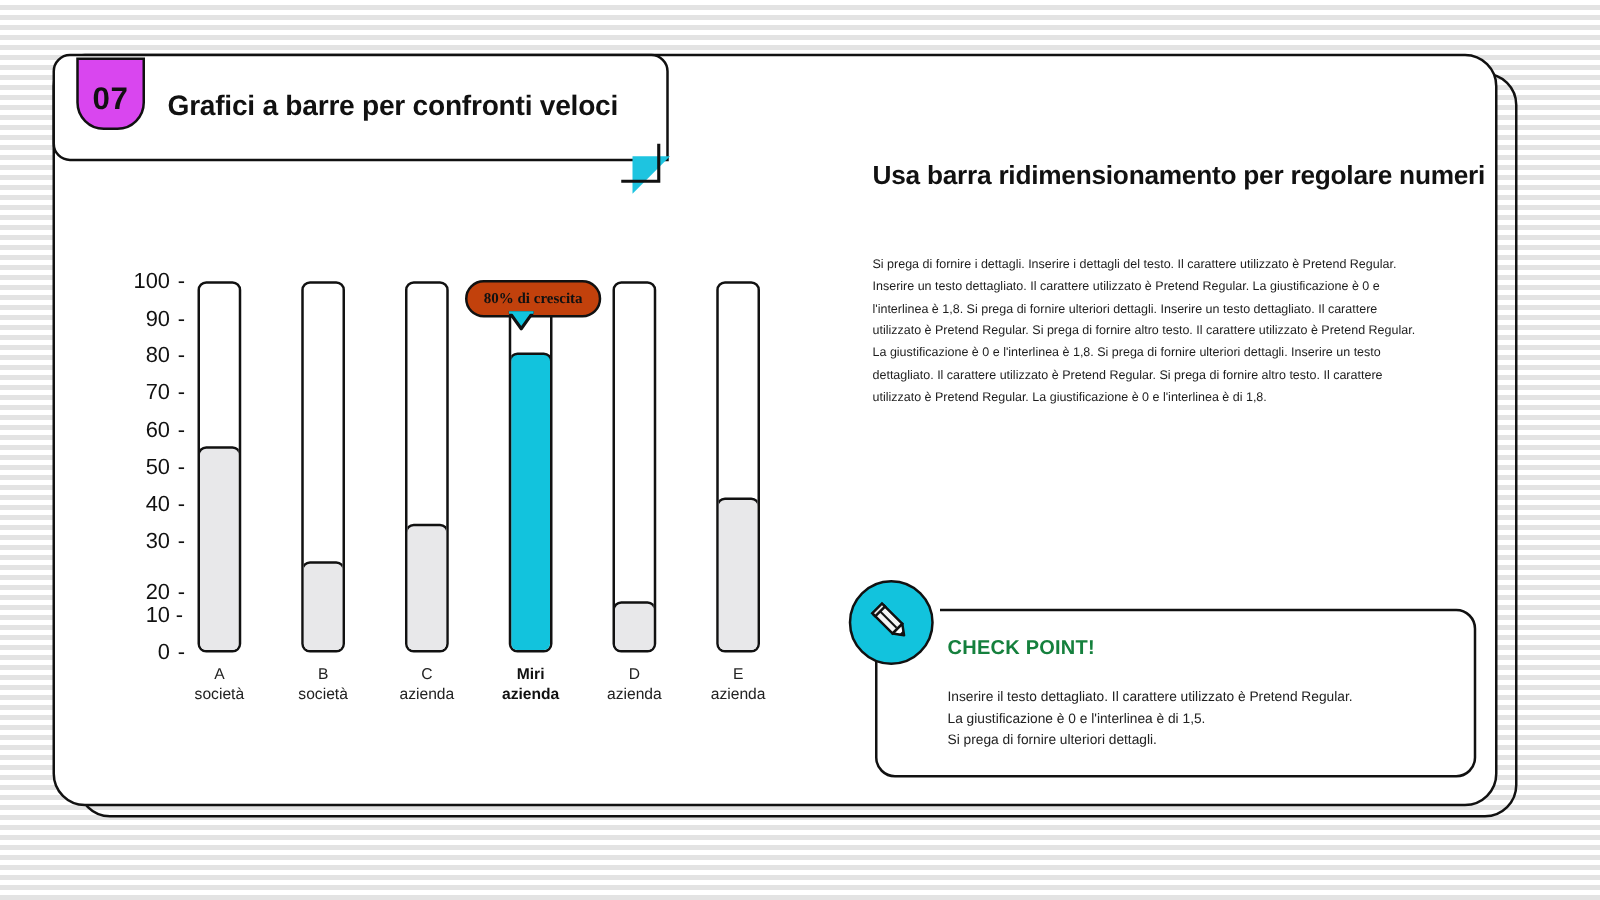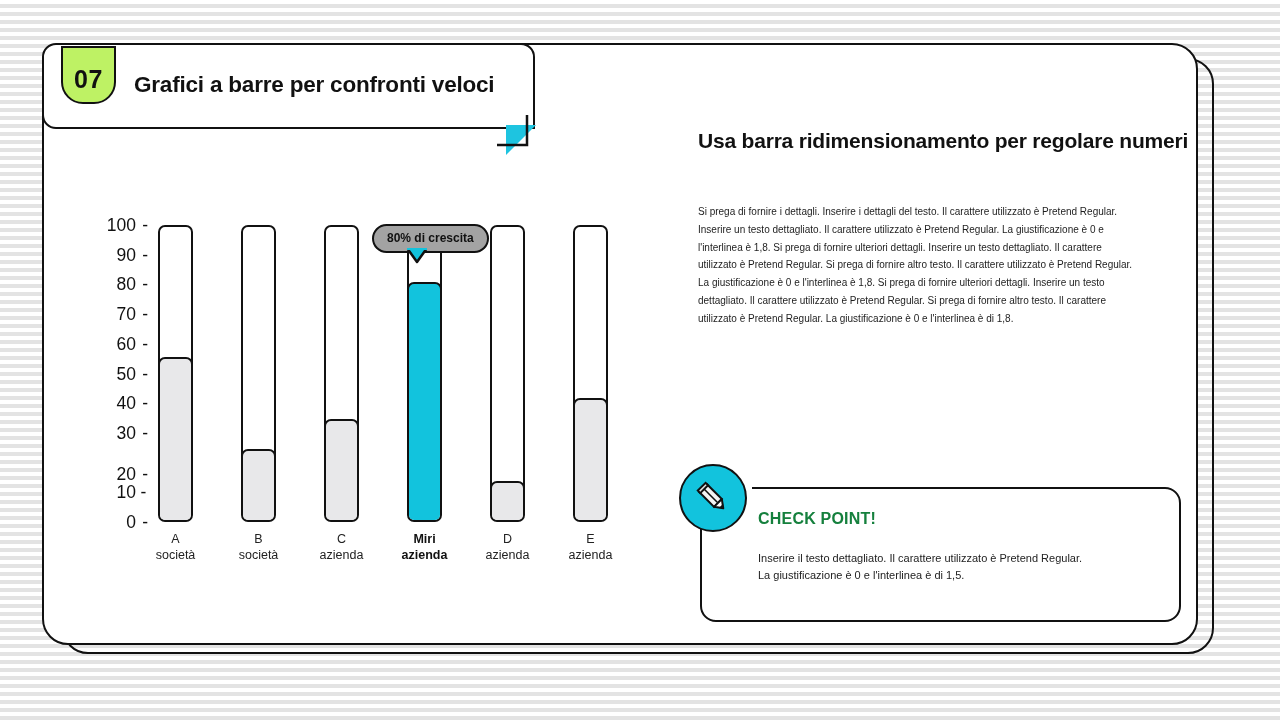--- a/index.html
+++ b/index.html
@@ -77,21 +77,21 @@
     height: 44px;
     z-index: 8;
     pointer-events: none;
   }
   .badge {
     position: absolute;
     left: 61px;
     top: 46px;
     width: 55px;
     height: 58px;
-    background: #bef264;
+    background: #d946ef;
     border: 2.5px solid #111111;
     border-radius: 0 0 22px 22px;
     box-sizing: border-box;
     z-index: 9;
     display: flex;
     align-items: center;
     justify-content: center;
   }
   .badge-num {
     font-size: 25px;
@@ -189,29 +189,30 @@
   .bar-wrap.highlight .bar-label {
     font-weight: bold;
     color: #111111;
   }
 
   
   .tooltip {
     position: absolute;
     left: 372px;
     top: 224px;
-    background: #a3a3a3;
+    background: #c2410c;
     border: 2.5px solid #111111;
     border-radius: 16px;
     padding: 5px 13px 6px;
     font-size: 12px;
     font-weight: bold;
     color: #111111;
     z-index: 5;
     white-space: nowrap;
+    font-family: Liberation Serif, serif;
   }
   .tooltip-tail {
     position: absolute;
     left: 33px;
     bottom: -13px;
     width: 20px;
     height: 16px;
   }
 
   
@@ -403,13 +404,14 @@
       <path d="M14.5 27 L20 34.5 L25.5 27 Z" fill="#ffffff" stroke="#111111" stroke-width="2" stroke-linejoin="round"></path>
       <path d="M17 31.3 L20 34.8 L23 31.3 Z" fill="#111111"></path>
       <rect x="14.5" y="4" width="11" height="3.5" fill="#e3e3e3" stroke="#111111" stroke-width="2"></rect>
     </g>
   </svg>
 </div>
 <div class="cp-title">CHECK POINT!</div>
 <div class="cp-text">
   <div>Inserire il testo dettagliato. Il carattere utilizzato è Pretend Regular.</div>
   <div>La giustificazione è 0 e l'interlinea è di 1,5.</div>
+  <div>Si prega di fornire ulteriori dettagli.</div>
 </div>
 
 </body></html>

